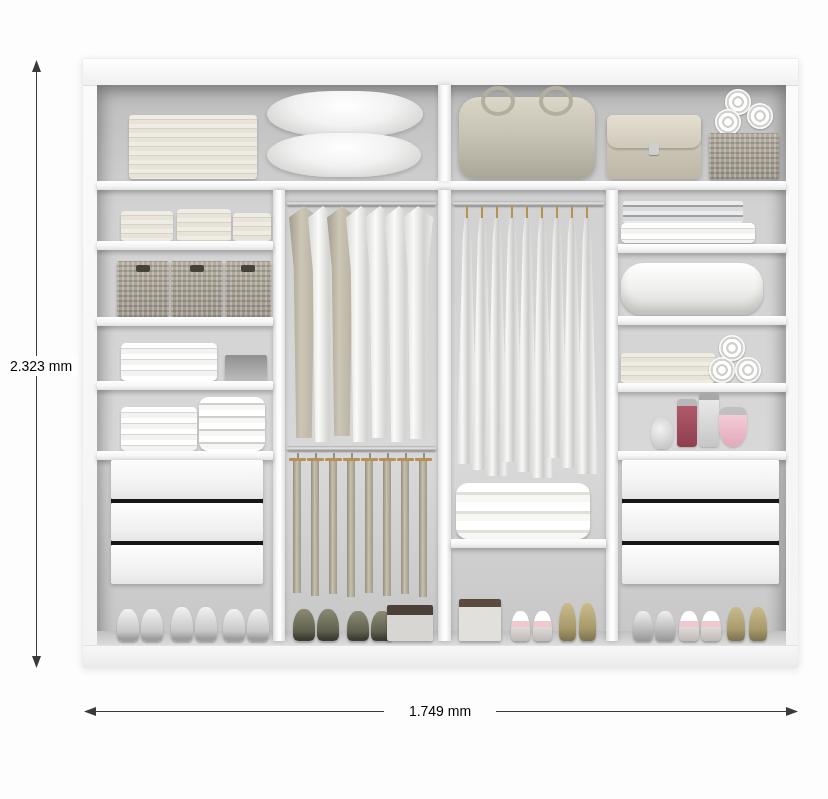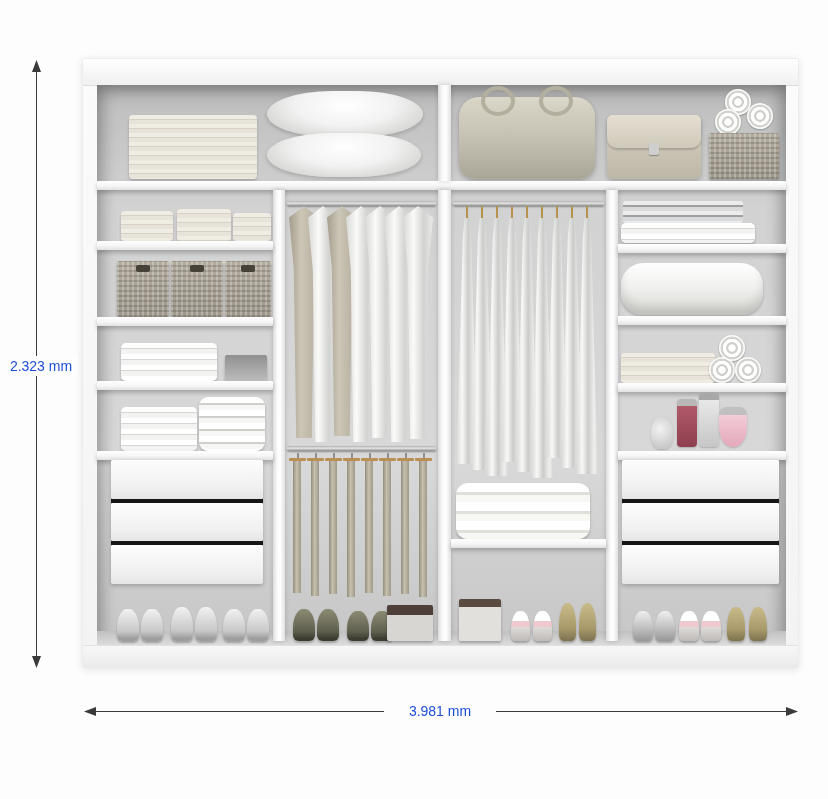--- a/index.html
+++ b/index.html
@@ -104,21 +104,21 @@
   .shoe.light{background:linear-gradient(180deg,#f1f1f1,#c8c8c8 70%,#9d9d9d 92%);}
   .shoe.olive{background:linear-gradient(180deg,#8a8a74,#5f5f4e 70%,#3c3c32 92%);}
   .shoe.silver{background:linear-gradient(180deg,#efefef,#bdbdbd 60%,#979797);}
   .shoe.pink{background:linear-gradient(180deg,#ffffff 0 35%,#efc9ce 35% 55%,#dedad8 55%,#bdbab8);}
   .shoe.gold{background:linear-gradient(180deg,#c9bb8a,#a89a6a 65%,#7d7250);}
   .shoebox{box-shadow:0 2px 3px rgba(0,0,0,.25);border-radius:2px;}
   .perfume{border-radius:4px;box-shadow:0 1px 2px rgba(0,0,0,.2);}
   
   .dim-line{background:#3a3a3a;}
   .dim-arrow{background:#3a3a3a;}
-  .dim-label{color:#1d4ed8;font-size:14px;line-height:20px;text-align:center;
+  .dim-label{color:#000000;font-size:14px;line-height:20px;text-align:center;
     background:#fdfdfd;}
 </style>
 </head>
 <body>
 
 <div class="abs wardrobe">
   <div class="abs top-panel"></div>
   <div class="abs plinth"></div>
 
   <div class="abs interior">
@@ -320,13 +320,13 @@
 </div>
 
 <div class="abs dim-arrow" style="left:32px;top:60px;width:9px;height:12px;clip-path:polygon(50% 0,100% 100%,0 100%);"></div>
 <div class="abs dim-line" style="left:36px;top:70px;width:1px;height:588px;"></div>
 <div class="abs dim-arrow" style="left:32px;top:656px;width:9px;height:12px;clip-path:polygon(0 0,100% 0,50% 100%);"></div>
 <div class="abs dim-label" style="left:4px;top:356px;width:74px;height:20px;">2.323 mm</div>
 
 <div class="abs dim-arrow" style="left:84px;top:707px;width:12px;height:9px;clip-path:polygon(0 50%,100% 0,100% 100%);"></div>
 <div class="abs dim-line" style="left:94px;top:711px;width:694px;height:1px;"></div>
 <div class="abs dim-arrow" style="left:786px;top:707px;width:12px;height:9px;clip-path:polygon(100% 50%,0 0,0 100%);"></div>
-<div class="abs dim-label" style="left:384px;top:701px;width:112px;height:20px;">3.981 mm</div>
+<div class="abs dim-label" style="left:384px;top:701px;width:112px;height:20px;">1.749 mm</div>
 
 </body></html>

